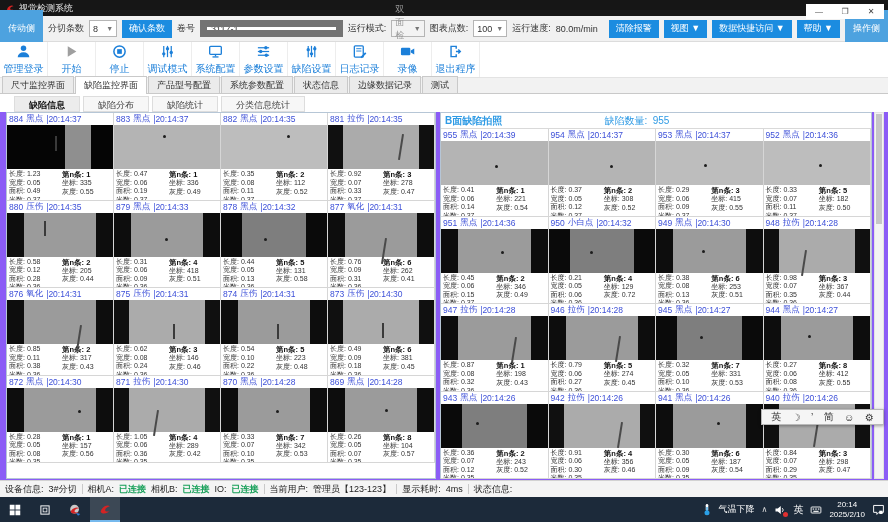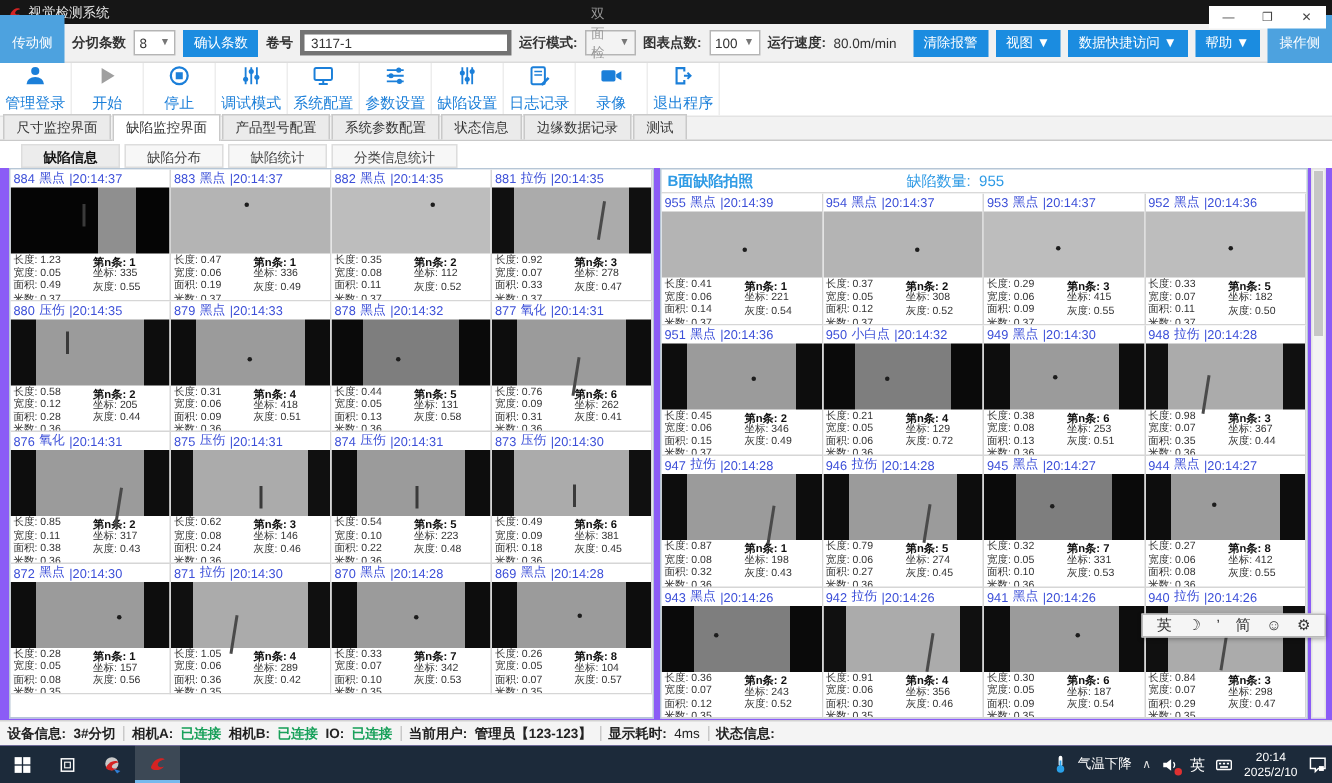--- a/index.html
+++ b/index.html
@@ -7,26 +7,26 @@
   .screen { position:relative; width:888px; height:522px; background:#8b5cf6; overflow:hidden; font-family:"Liberation Sans", sans-serif; }
 
   
   .titlebar { position:absolute; left:0; top:0; width:888px; height:16px; background:#161616; display:flex; align-items:center; gap:4px; padding-left:5px; color:#e4e4e4; font-size:9px; }
   .winctrl { position:absolute; top:4px; right:4px; z-index:6; background:#fff; display:flex; gap:0; color:#444; }
   .winctrl span { width:26px; height:15px; display:flex; align-items:center; justify-content:center; font-size:8px; }
 
   
   .toolbar1 { position:absolute; left:0; top:16px; width:888px; height:26px; background:#f1f1f1; border-bottom:1px solid #dcdcdc; display:flex; align-items:center; gap:5px; font-size:9px; color:#333; }
   .side-chip { height:38px; display:flex; align-items:center; padding:0 8px; background:#4da2df; color:#fff; flex:0 0 auto; }
-  .tb-label { font-weight:bold; white-space:nowrap; }
+  .tb-label { font-weight:normal; white-space:nowrap; }
   .combo { background:#fff; border:1px solid #b5b5b5; height:17px; display:flex; align-items:center; justify-content:space-between; padding:0 3px; gap:4px; }
   .combo .arr { color:#777; font-size:7px; }
   .combo.dim { background:#f3f3f3; color:#999; }
   .btn-blue { background:#1b8ce0; color:#fff; border:none; height:18px; padding:0 7px; font-size:9px; white-space:nowrap; font-family:inherit; }
-  .input-box { background:#fff; border:3px solid #737373; height:17px; font-size:9px; padding:0 4px; font-family:inherit; color:#333; }
+  .input-box { background:#fff; border:7px solid #737373; height:17px; font-size:9px; padding:0 4px; font-family:inherit; color:#333; }
 
   
   .toolbar2 { position:absolute; left:0; top:42px; width:888px; height:36px; background:#fff; border-bottom:1px solid #e3e3e3; display:flex; align-items:stretch; }
   .t2btn { width:48px; display:flex; flex-direction:column; align-items:center; justify-content:center; gap:1px; color:#1b7fd9; font-size:10px; border-right:1px solid #ededed; cursor:default; }
   .t2btn svg { width:15px; height:15px; }
   .t2btn.muted svg { color:#9f9f9f; }
 
   
   .tabbar { position:absolute; left:0; top:78px; width:888px; height:16px; background:#f2f2f2; border-bottom:1px solid #c9c9c9; display:flex; align-items:flex-end; padding-left:2px; font-size:9px; }
   .tab { padding:2px 8px 1px; border:1px solid #c9c9c9; border-bottom:none; background:#ebebeb; color:#333; margin-right:1px; white-space:nowrap; }
@@ -63,21 +63,21 @@
   .strip-line { font-weight:bold; font-size:7.5px; color:#111; }
 
   .vscroll { position:absolute; left:874px; top:112px; width:10px; height:367px; background:#f3f3f3; border:1px solid #e2e2e2; }
   .vscroll .thumb { position:absolute; left:1px; top:1px; width:6px; height:110px; background:#c6c6c6; }
 
   
   .imebar { position:absolute; left:761px; top:409px; width:123px; height:16px; background:#f5f5f5; border:1px solid #b9b9b9; box-shadow:0 1px 3px rgba(0,0,0,.35); display:flex; align-items:center; justify-content:space-around; font-size:10px; color:#333; z-index:5; padding:0 4px; }
 
   
   .statusbar { position:absolute; left:0; top:480px; width:888px; height:17px; background:#f4f4f4; border-top:1px solid #d2d2d2; display:flex; align-items:center; font-size:9px; color:#222; gap:5px; padding:0 5px; white-space:nowrap; }
-  .sb-b { font-weight:bold; }
+  .sb-b { font-weight:normal; }
   .sb-green { font-weight:bold; }
   .sb-sep { width:1px; height:10px; background:#c9c9c9; }
 
   
   .taskbar { position:absolute; left:0; top:497px; width:888px; height:25px; background:#1c2a3a; display:flex; align-items:stretch; color:#fff; font-size:9px; }
   .tk-btn { width:30px; display:flex; align-items:center; justify-content:center; }
   .tk-btn.active { background:rgba(255,255,255,.14); border-bottom:2px solid #76b9ed; }
   .tk-right { margin-left:auto; display:flex; align-items:center; gap:7px; padding-right:3px; }
   .tk-time { text-align:center; font-size:8px; line-height:1.25; }
   .tk-lang { font-size:10px; }

